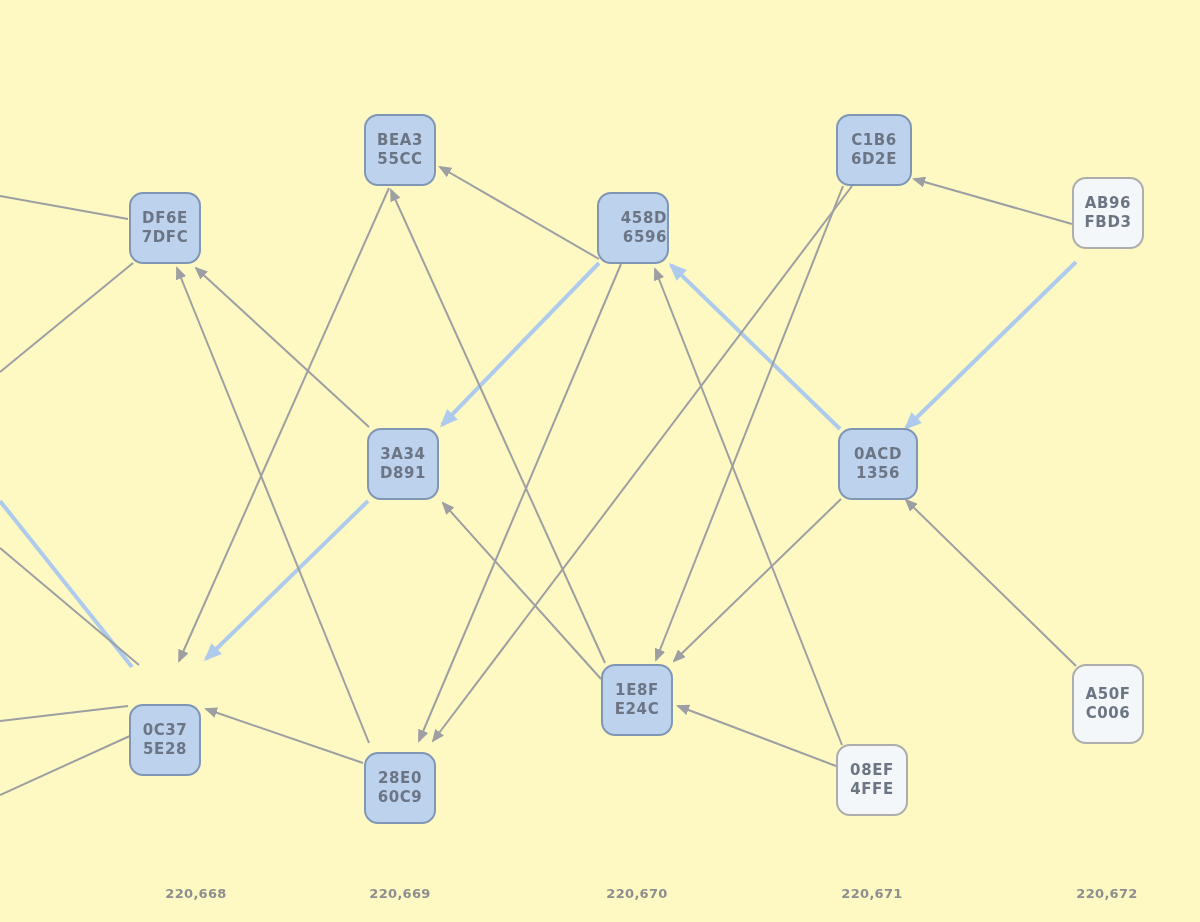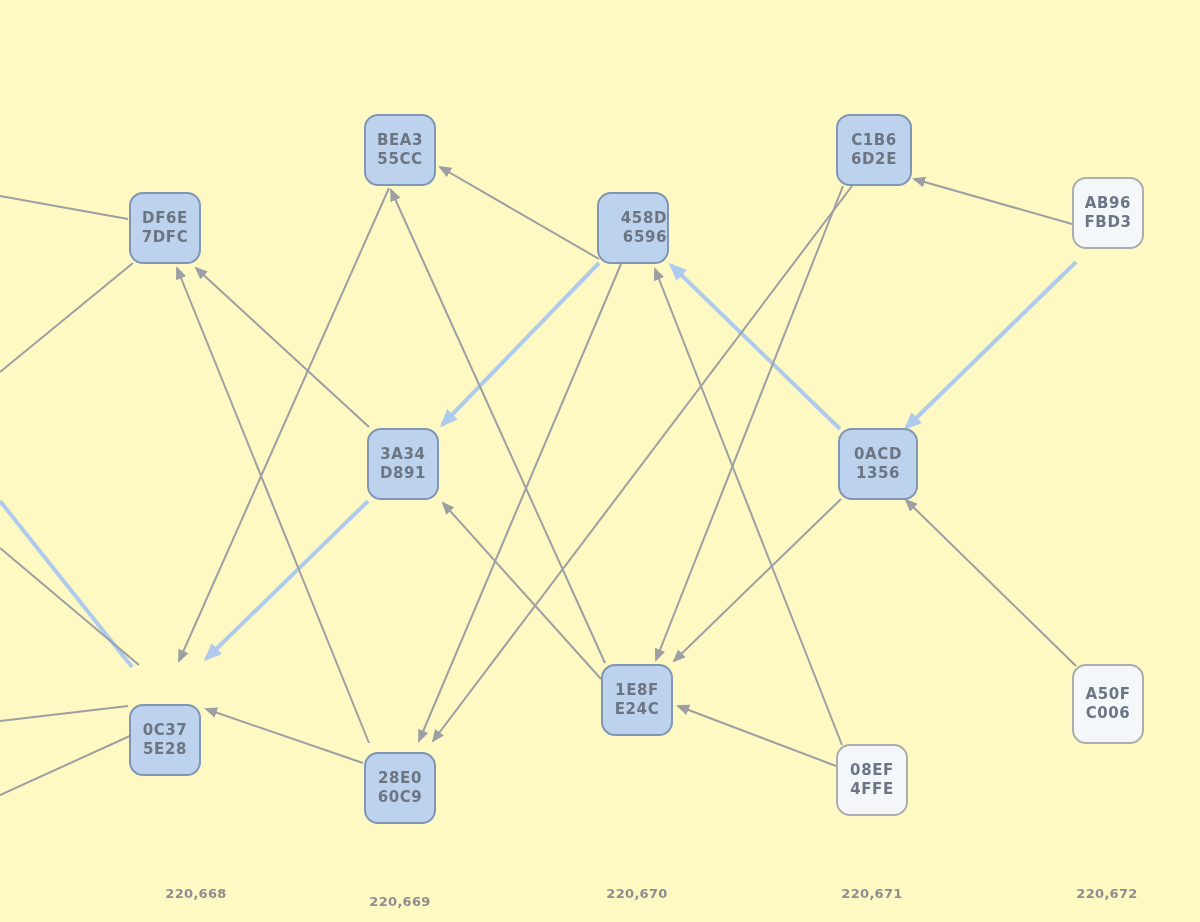--- a/index.html
+++ b/index.html
@@ -132,18 +132,18 @@
         <span>28E0</span>
         <span>60C9</span>
       </div>
       <div class="node" style="left: 836px; top: 744px; width: 72px; height: 72px; border-radius: 14px; background: rgb(243, 247, 250); border: 2.5px solid rgb(173, 173, 173); color: rgb(108, 117, 132);">
         <span>08EF</span>
         <span>4FFE</span>
       </div>
     </div>
   <div id="axis-layer">
       <div class="axis-label" style="left: 165px; top: 886px; color: rgb(142, 142, 144); margin-left: 31px;">220,668</div>
-      <div class="axis-label" style="left: 400px; top: 886px; color: rgb(142, 142, 144); margin-top: 8px;">220,669</div>
+      <div class="axis-label" style="left: 400px; top: 886px; color: rgb(142, 142, 144);">220,669</div>
       <div class="axis-label" style="left: 637px; top: 886px; color: rgb(142, 142, 144);">220,670</div>
       <div class="axis-label" style="left: 872px; top: 886px; color: rgb(142, 142, 144);">220,671</div>
       <div class="axis-label" style="left: 1107px; top: 886px; color: rgb(142, 142, 144);">220,672</div>
     </div>
 </div>
 
 </body></html>

